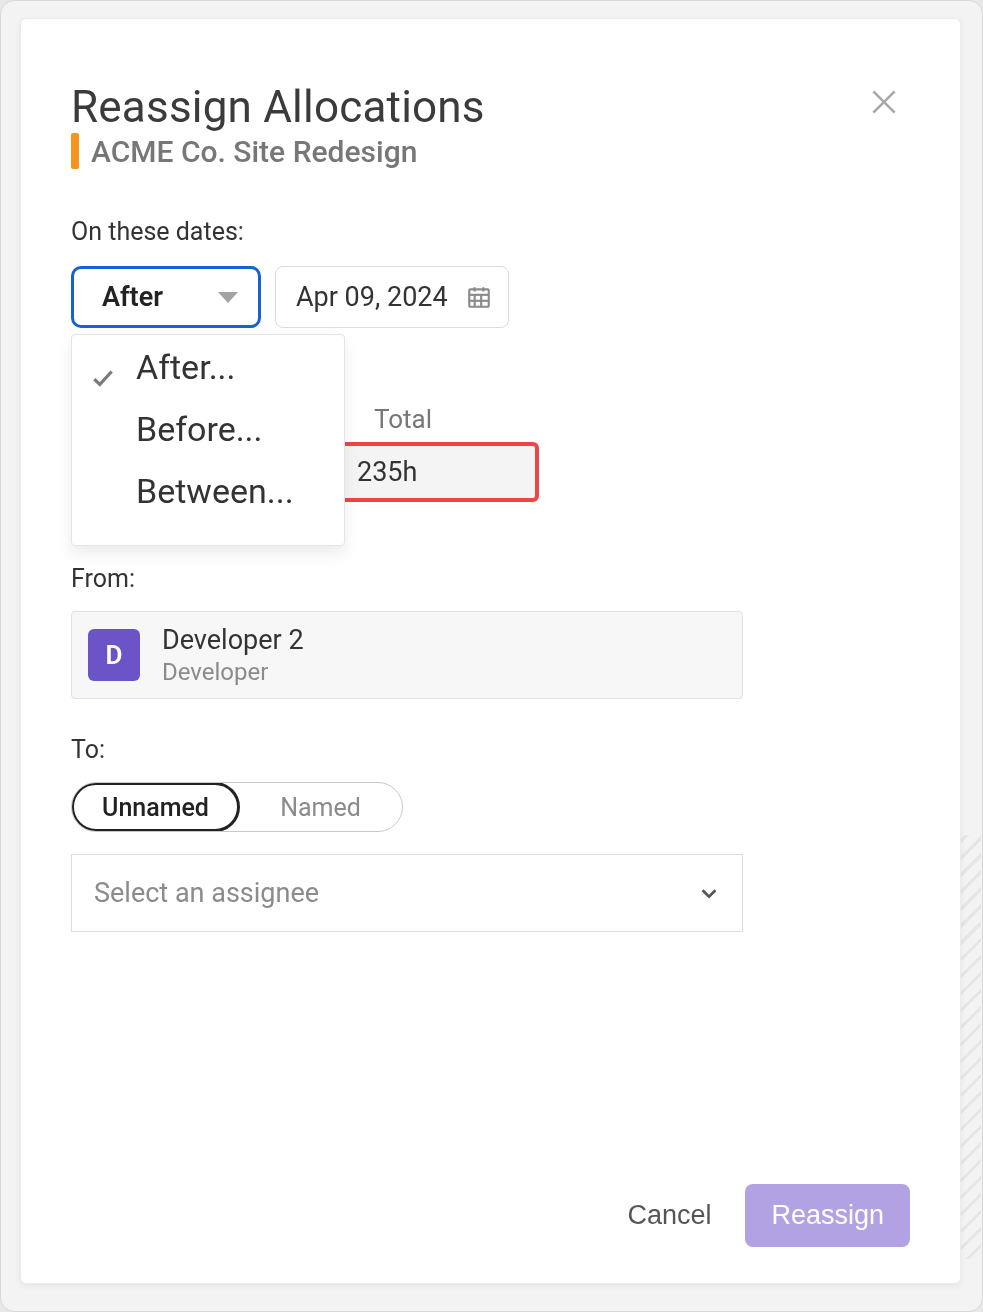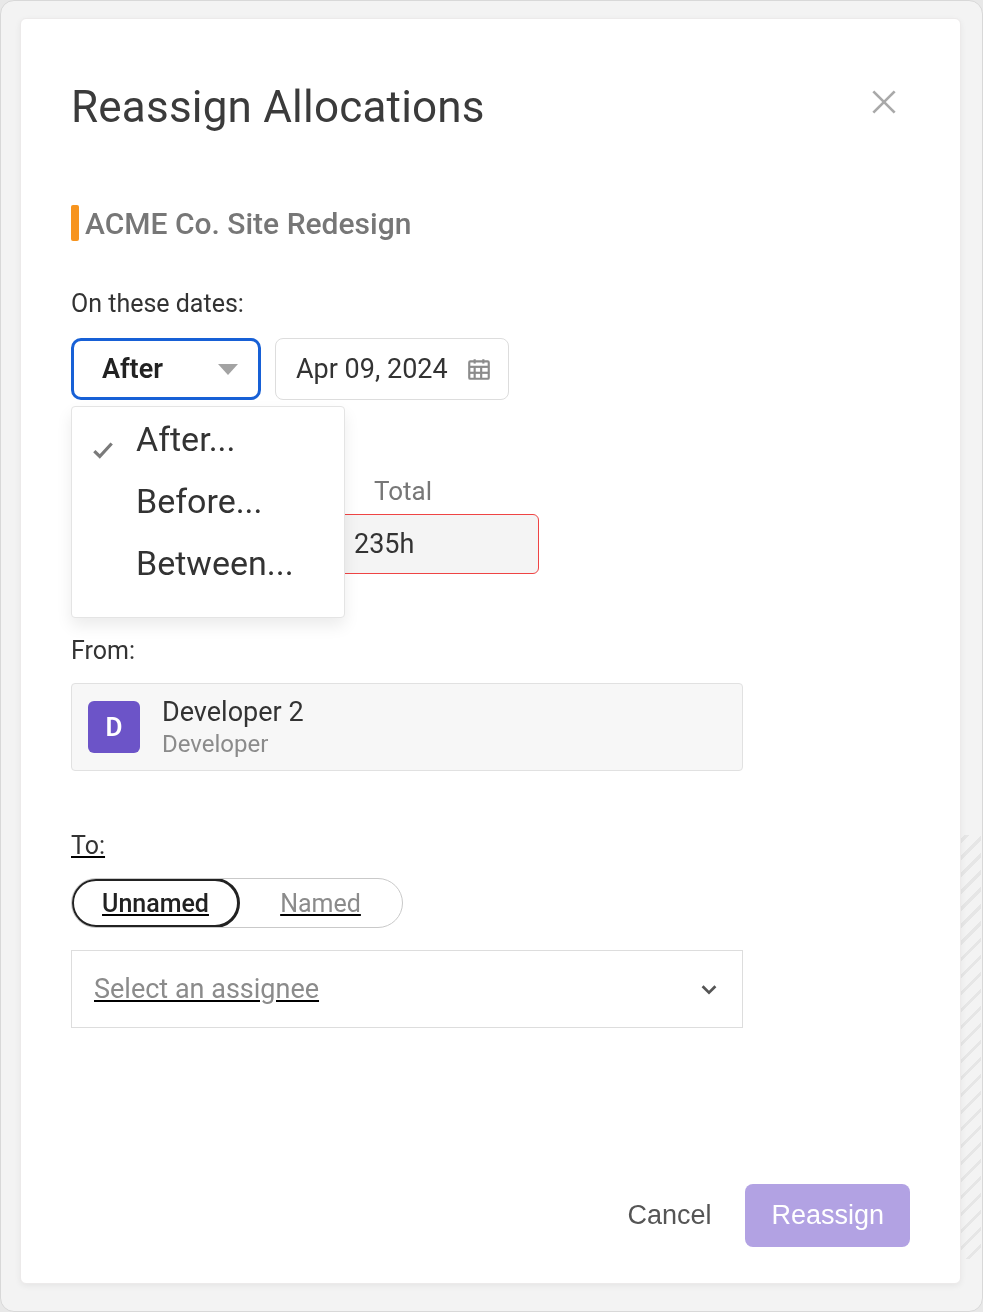--- a/index.html
+++ b/index.html
@@ -40,22 +40,21 @@
     .close-btn {
       position: absolute;
       top: 66px; right: 58px;
       width: 36px; height: 36px;
       background: transparent; border: none;
       cursor: pointer;
       display:flex; align-items:center; justify-content:center;
     }
     .close-btn svg { width: 32px; height: 32px; stroke: #a9a9a9; stroke-width: 2; }
     .project-row {
-      margin-top: 72px;
-      display: flex; align-items: center; gap: 6px;
+      display: flex; align-items: center; gap: 12px;
     }
     .project-accent {
       width: 8px; height: 36px;
       background: #f7941e;
       border-radius: 2px;
       flex: 0 0 auto;
     }
     .project-name { font-size: 30px; color: #777; font-weight: 500; }
     .field-label { font-size: 25px; color: #333; margin-top: 48px; }
     .date-controls { display:flex; gap: 14px; margin-top: 20px; position: relative; }
@@ -103,42 +102,42 @@
     }
     .dropdown-item .check svg { width:26px; height:26px; stroke:#7a7a7a; stroke-width:3; fill:none; }
     .total-row {
       position: relative;
       margin-top: 90px;
       height: 100px;
     }
     .total-label { position:absolute; left: 268px; top: -14px; font-size: 26px; color: #777; margin-left: 35px; }
     .total-box {
       position:absolute; left: 268px; top: 24px;
-      width: 200px; height: 60px; background:#f4f4f4; border:1px solid #ef4444;
+      width: 200px; height: 60px; background:#f4f4f4; border:4px solid #ef4444;
       border-top-right-radius: 6px; border-bottom-right-radius: 6px;
       display:flex; align-items:center; padding-left: 14px;
       font-size: 27px; color:#333;
     }
     .from-section { margin-top: 46px; }
     .user-card {
       margin-top: 18px;
       border: 1px solid #e1e1e1; background:#f7f7f7;
       border-radius: 4px; padding: 12px 16px;
       display:flex; align-items:center; gap: 22px;
       width: 672px;
     }
     .avatar {
       width: 52px; height: 52px; border-radius: 6px;
       background: #6c54c8; color:#fff;
       display:flex; align-items:center; justify-content:center;
       font-size: 26px; font-weight: 600;
     }
     .user-meta .u-name { font-size: 27px; color:#333; }
     .user-meta .u-role { font-size: 24px; color:#8b8b8b; margin-top: 2px; }
-    .to-section { margin-top: 60px; text-decoration: underline; }
+    .to-section { margin-top: 36px; }
     .toggle-group {
       margin-top: 18px;
       display:flex; width: 332px; height: 50px;
       border: 1px solid #c9c9c9; border-radius: 999px;
       overflow: hidden;
     }
     .toggle-btn {
       flex:1; display:flex; align-items:center; justify-content:center;
       font-size: 25px; cursor:pointer; user-select:none;
     }

